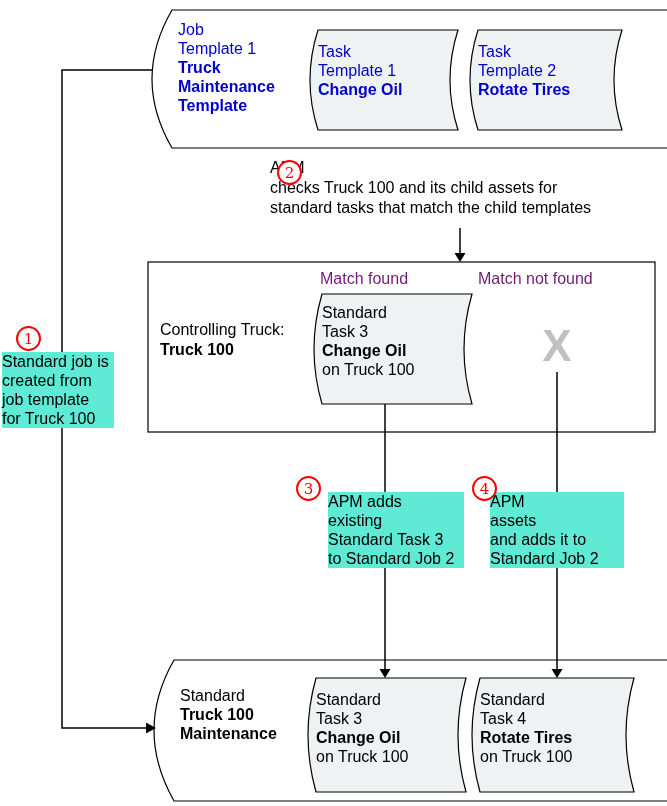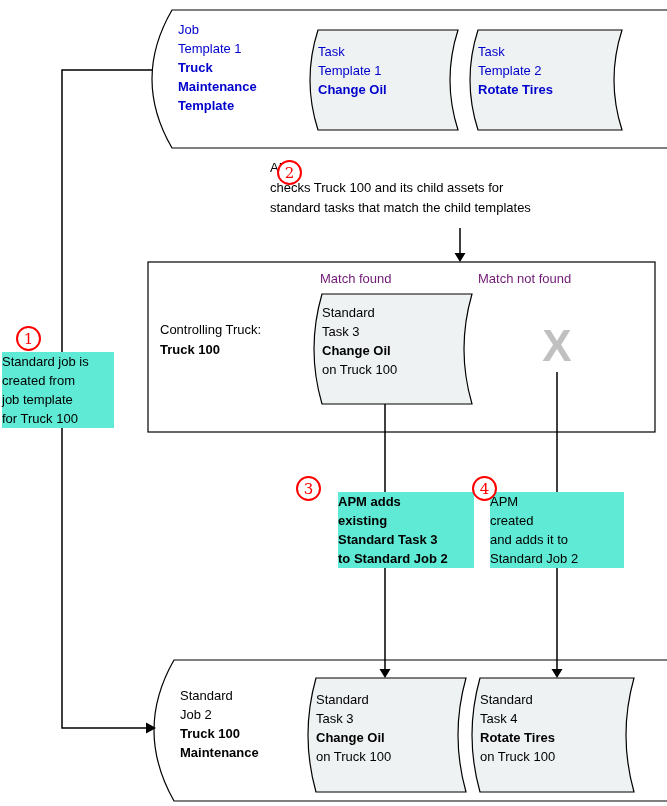--- a/index.html
+++ b/index.html
@@ -5,21 +5,21 @@
   * { margin:0; padding:0; box-sizing:border-box; }
   html,body { width:667px; height:806px; background:#ffffff; }
   body { font-family:"Liberation Sans", sans-serif; }
   .stage { position:relative; width:667px; height:806px; overflow:hidden; background:#ffffff; }
   .stage svg { position:absolute; left:0; top:0; z-index:1; }
   .container-shape { fill:#FFFFFF; stroke:#000000; stroke-width:1.2; }
   .scroll-shape { fill:#EEF2F2; stroke:#000000; stroke-width:1.2; }
   .box-shape { fill:#FFFFFF; stroke:#000000; stroke-width:1.2; }
   .connector { fill:none; stroke:#000000; stroke-width:1.5; }
   .ah { fill:#000000; stroke:none; }
-  .txt { position:absolute; font-size:13px; line-height:19px; color:#000000; z-index:3; white-space:nowrap; }
+  .txt { position:absolute; font-size:16px; line-height:19px; color:#000000; z-index:3; white-space:nowrap; }
   .center { }
   .bold { font-weight:bold; }
   .blue { color:#0000CC; }
   .red { color:#701a75; }
   .whitebg { background:#5eead4; }
   .lh20 { line-height:20px; }
   .badge { position:absolute; width:25px; height:25px; border:2px solid #FF0000; border-radius:50%;
            color:#FF0000; background:#FFFFFF; display:flex; align-items:center; justify-content:center;
            font-family:"DejaVu Serif", serif; font-size:15px; z-index:5; }
   .xmark { position:absolute; text-align:center; font-weight:bold; font-size:44px; line-height:48px;
@@ -107,40 +107,39 @@
   <div class="txt center whitebg" style="left:2px; top:352px; width:112px;">
     <div>Standard job is</div>
     <div>created from</div>
     <div>job template</div>
     <div>for Truck 100</div>
   </div>
 
   <div class="badge" style="left:296px; top:476px;">
     <span>3</span>
   </div>
-  <div class="txt center whitebg" style="left:338px; top:492px; width:136px;font-weight:bold;">
+  <div class="txt center whitebg" style="left:328px; top:492px; width:136px;">
     <div>APM adds</div>
     <div>existing</div>
     <div>Standard Task 3</div>
     <div>to Standard Job 2</div>
   </div>
 
   <div class="badge" style="left:472px; top:476px;">
     <span>4</span>
   </div>
   <div class="txt center whitebg" style="left:490px; top:492px; width:134px;">
     <div>APM</div>
-    <div>created</div>
+    <div>assets</div>
     <div>and adds it to</div>
     <div>Standard Job 2</div>
   </div>
 
   <div class="txt" style="left:180px; top:686px; width:120px;">
     <div>Standard</div>
-    <div>Job 2</div>
     <div class="bold">Truck 100</div>
     <div class="bold">Maintenance</div>
   </div>
 
   <div class="txt center" style="left:316px; top:690px; width:150px;">
     <div>Standard</div>
     <div>Task 3</div>
     <div class="bold">Change Oil</div>
     <div>on Truck 100</div>
   </div>

